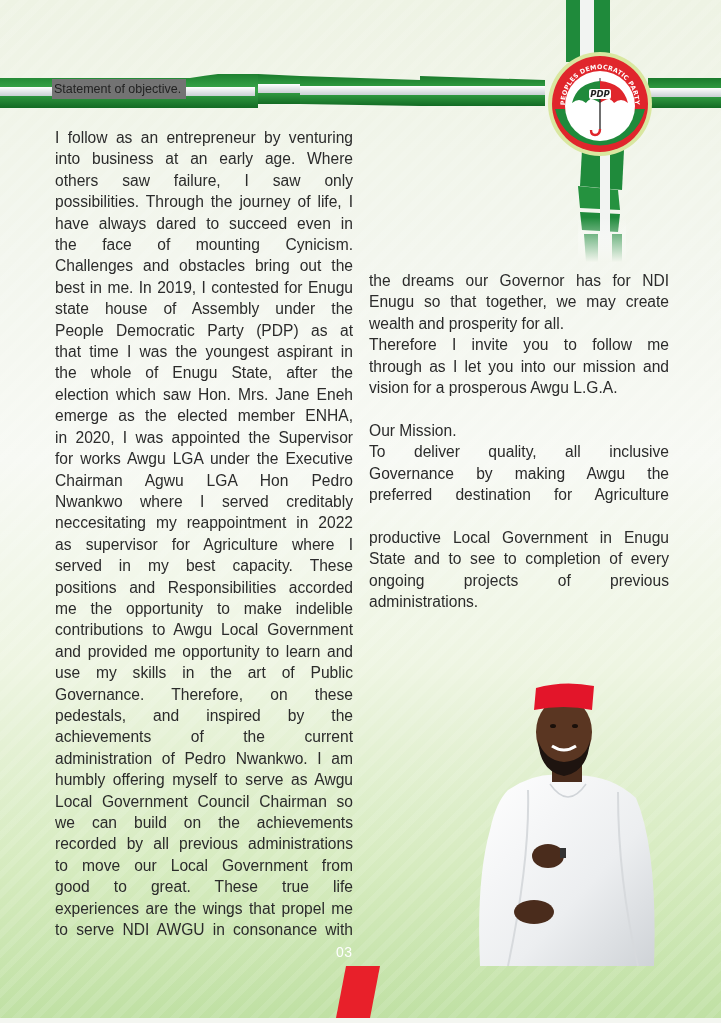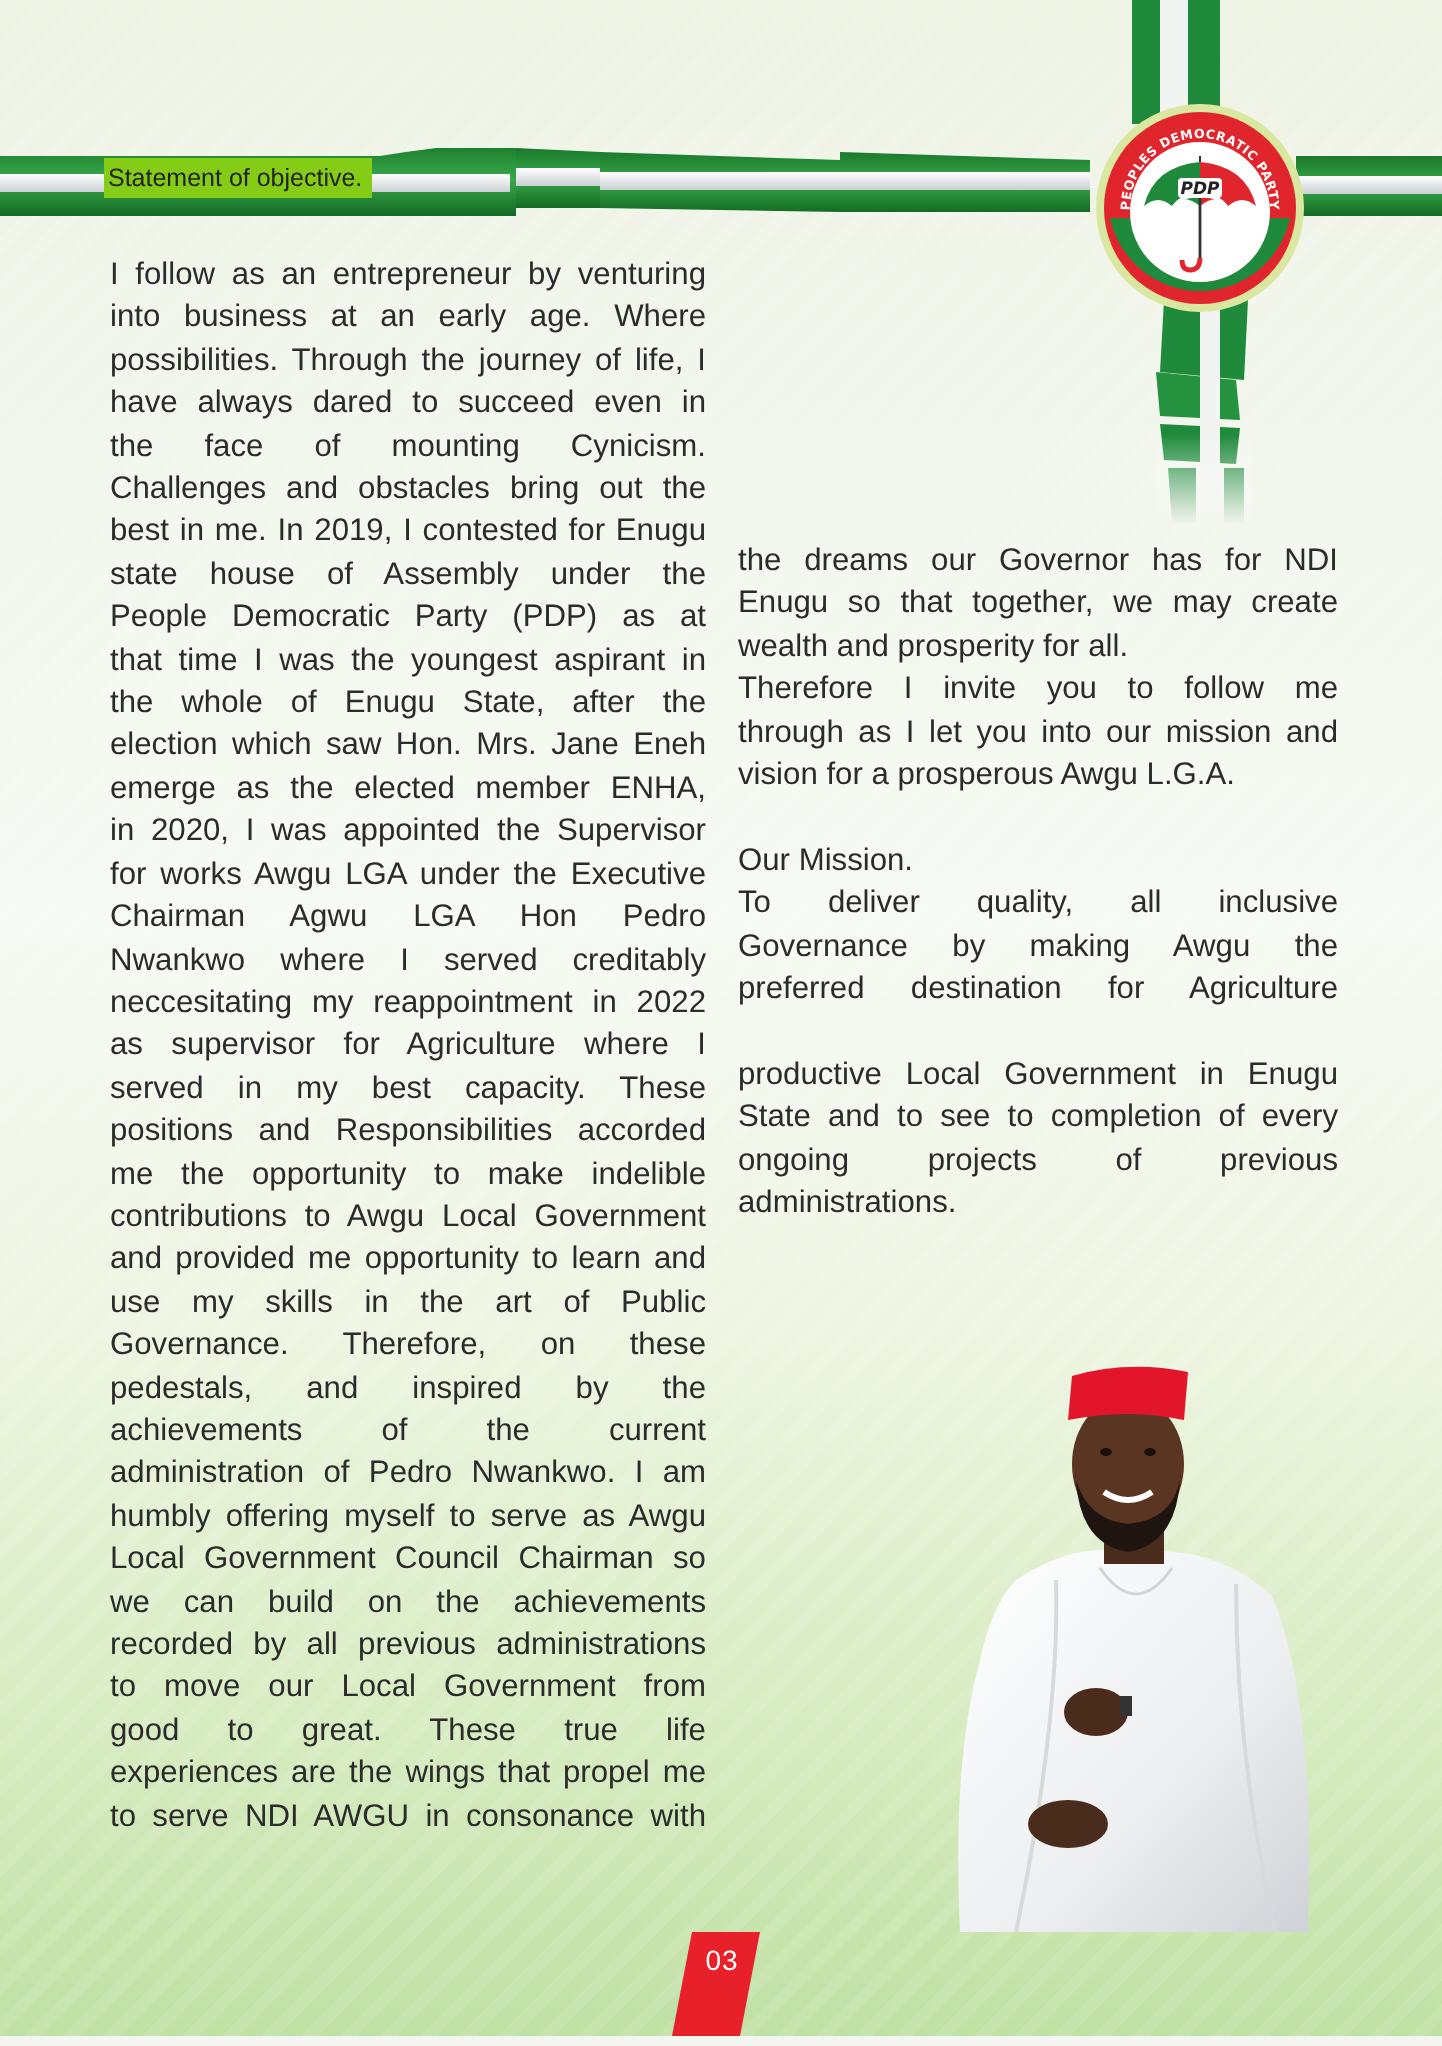--- a/index.html
+++ b/index.html
@@ -18,21 +18,21 @@
   }
   .ribbon-v-top {
     position: absolute; left: 566px; top: 0; width: 44px; height: 62px;
   }
   .ribbon-v-bottom {
     position: absolute; left: 578px; top: 150px; width: 48px; height: 112px;
   }
 
   .section-label {
     position: absolute; left: 52px; top: 79px;
-    background: #84cc16; color: #222; font-size: 12.5px;
+    background: #737373; color: #222; font-size: 12.5px;
     padding: 2px 5px 2px 2px; line-height: 16px;
   }
 
   .logo { position: absolute; left: 547px; top: 51px; width: 106px; height: 106px; }
 
   .col {
     position: absolute; color: #2b2b2b; font-size: 15.6px; line-height: 21.4px;
     text-align: justify; text-justify: inter-word;
   }
   .col-left { left: 55px; top: 127px; width: 298px; }
@@ -42,21 +42,21 @@
   .col .gap { height: 21.4px; }
   .col .last { text-align-last: left; }
   .col .justify-all { text-align-last: justify; }
 
   .portrait { position: absolute; left: 468px; top: 680px; width: 200px; height: 286px; }
 
   .page-badge {
     position: absolute; left: 336px; top: 966px; width: 44px; height: 52px;
   }
   .page-number {
-    position: absolute; left: 336px; top: 972px; width: 50px; text-align: center;
+    position: absolute; left: 336px; top: 944px; width: 50px; text-align: left;
     color: #fff; font-weight: normal; font-size: 14px; letter-spacing: 0.5px;
   }
   .footer-strip {
     position: absolute; left: 0; top: 1018px; width: 721px; height: 5px; background: #f4f6f1;
   }
 </style>
 </head>
 <body>
 
 <div class="page">
@@ -128,20 +128,21 @@
     <line x1="53" y1="30" x2="53" y2="27" stroke="#333" stroke-width="1"></line>
     <line x1="53" y1="48" x2="53" y2="78" stroke="#333" stroke-width="1.4"></line>
     <path d="M53 78 Q53 84 48 84 Q44 84 44 79" stroke="#e0262c" stroke-width="2.4" fill="none"></path>
     <rect x="42" y="38" width="22" height="10" rx="2" fill="#ffffff"></rect>
     <text x="53" y="46" text-anchor="middle" font-family="DejaVu Sans, sans-serif" font-size="8.5" font-weight="bold" font-style="italic" fill="#222">PDP</text>
   </svg>
 
   <div class="col col-left" id="leftCol">
       <p class="justify-all">I follow as an entrepreneur by venturing</p>
       <p class="justify-all">into business at an early age. Where</p>
+      <p class="justify-all">others saw failure, I saw only</p>
       <p class="justify-all">possibilities. Through the journey of life, I</p>
       <p class="justify-all">have always dared to succeed even in</p>
       <p class="justify-all">the face of mounting Cynicism.</p>
       <p class="justify-all">Challenges and obstacles bring out the</p>
       <p class="justify-all">best in me. In 2019, I contested for Enugu</p>
       <p class="justify-all">state house of Assembly under the</p>
       <p class="justify-all">People Democratic Party (PDP) as at</p>
       <p class="justify-all">that time I was the youngest aspirant in</p>
       <p class="justify-all">the whole of Enugu State, after the</p>
       <p class="justify-all">election which saw Hon. Mrs. Jane Eneh</p>

